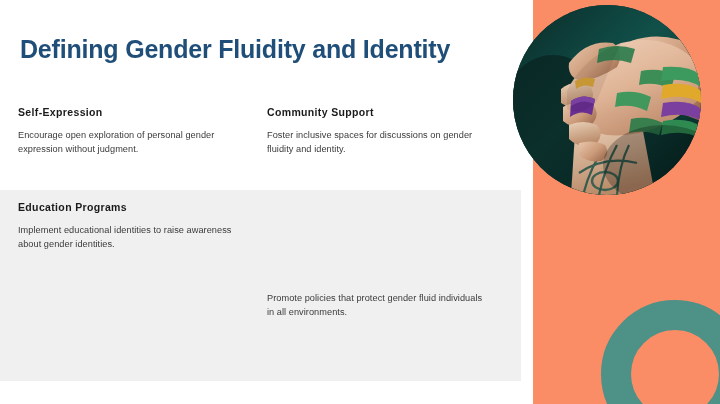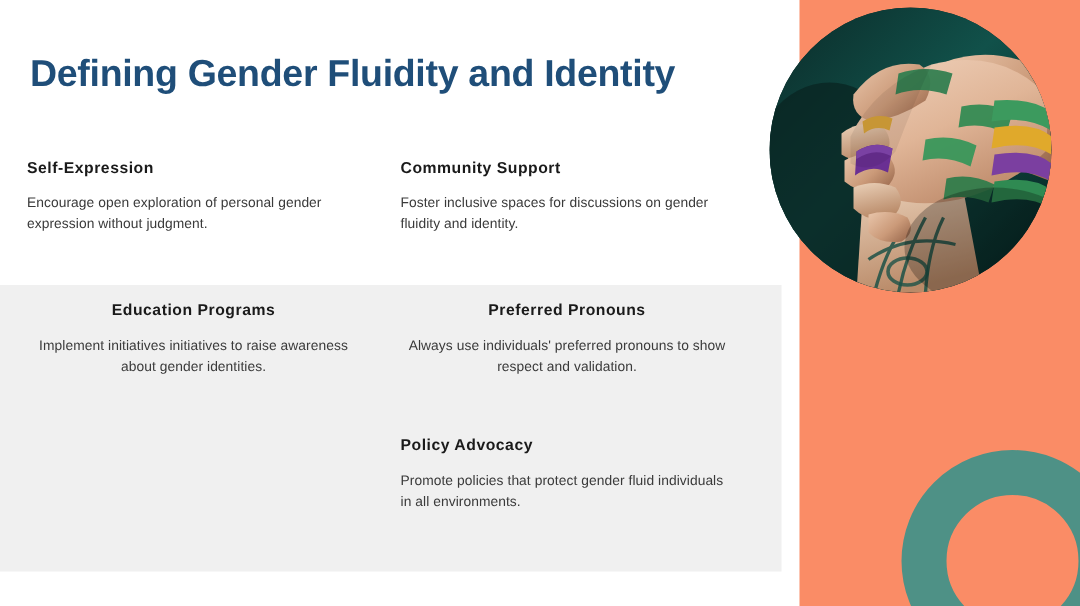--- a/index.html
+++ b/index.html
@@ -88,21 +88,21 @@
     width: 521px;
     height: 275px;
   }
   .item {
     position: absolute;
     width: 222px;
   }
   .item.col-left  { left: 18px; }
   .item.col-right { left: 267px; }
   .item.row-1 { top: 0px; }
-  .item.row-2 { top: 95px; text-align: center; }
+  .item.row-2 { top: 95px; }
   .item.row-3 { top: 185px; }
 
   .item-heading {
     font-size: 10.5px;
     font-weight: bold;
     color: #1a1a1a;
     letter-spacing: 0.35px;
     margin: 0 0 9px 0;
     line-height: 1.2;
   }
@@ -206,28 +206,23 @@
       <p class="item-body">Foster inclusive spaces for discussions on gender fluidity and identity.</p>
     </div>
 
     <div class="item col-left row-1">
       <p class="item-heading">Self-Expression</p>
       <p class="item-body">Encourage open exploration of personal gender expression without judgment.</p>
     </div>
 
     <div class="item col-left row-2">
       <p class="item-heading">Education Programs</p>
-      <p class="item-body">Implement initiatives initiatives to raise awareness about gender identities.</p>
-    </div>
-
-    <div class="item col-right row-2">
-      <p class="item-heading">Preferred Pronouns</p>
-      <p class="item-body">Always use individuals' preferred pronouns to show respect and validation.</p>
-    </div>
+      <p class="item-body">Implement educational identities to raise awareness about gender identities.</p>
+    </div>
+
 
 
     <div class="item col-right row-3">
-      <p class="item-heading">Policy Advocacy</p>
       <p class="item-body">Promote policies that protect gender fluid individuals in all environments.</p>
     </div>
 
   </div>
 </div>
 
 </body></html>

